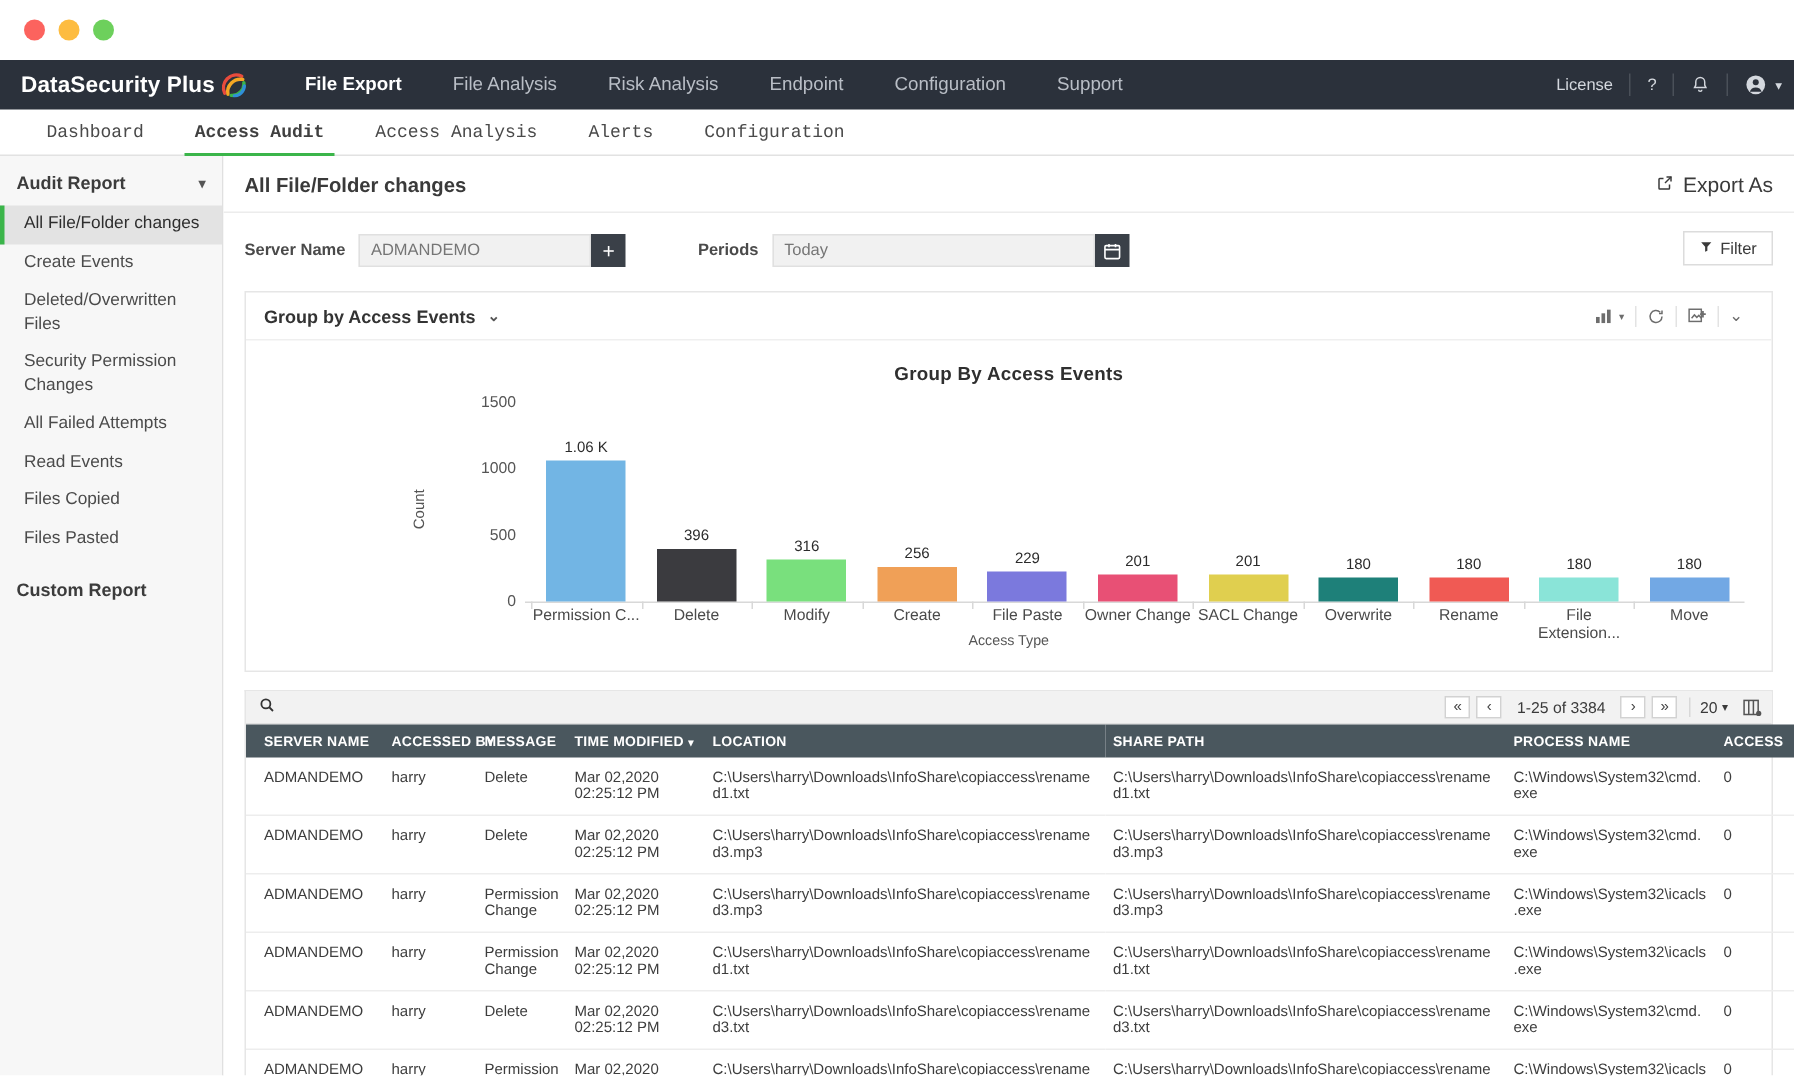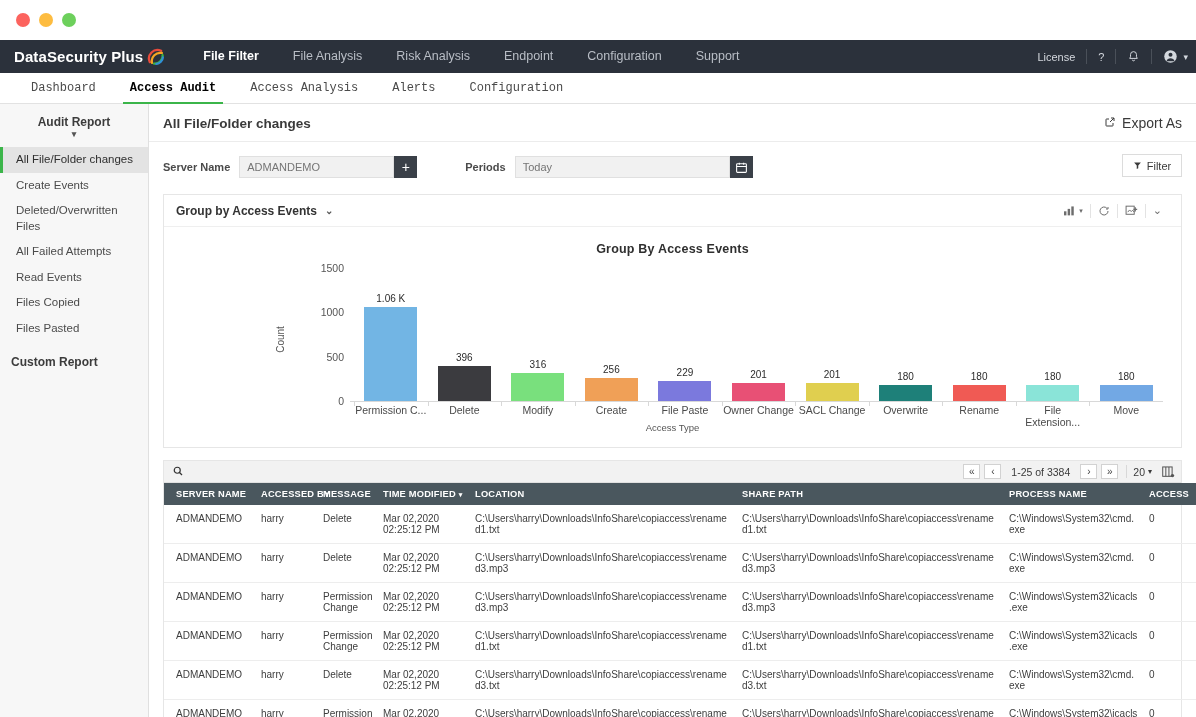--- a/index.html
+++ b/index.html
@@ -46,37 +46,37 @@
 
   
   .subnav {
     height: 31px; background: #ffffff; border-bottom: 1px solid #e2e2e2;
     display: flex; align-items: stretch; padding-left: 14px; font-family: Liberation Mono, monospace;
   }
   .subnav-item {
     font-size: 12px; color: #4a4a4a; padding: 0 17px;
     display: flex; align-items: center; cursor: pointer; position: relative;
   }
-  .subnav-item.active { color: #000000; font-weight: bold; }
+  .subnav-item.active { color: #404040; font-weight: bold; }
   .subnav-item.active::after {
     content: ''; position: absolute; left: 10px; right: 10px; bottom: -1px;
     height: 2px; background: #3bb54a;
   }
 
   
   .body-wrap { display: flex; height: calc(717px - 40px - 33px - 31px); }
 
   
   .sidebar {
     width: 149px; min-width: 149px; background: #f7f7f7;
     border-right: 1px solid #e0e0e0; padding-top: 4px;
   }
   .side-head {
     display: flex; align-items: center; justify-content: space-between;
-    padding: 7px 11px 8px 11px; font-size: 12px; font-weight: bold; color: #3c3c3c; flex-direction: column;
+    padding: 7px 11px 8px 11px; font-size: 12px; font-weight: bold; color: #3c3c3c;
   }
   .side-head .caret { font-size: 9px; color: #555; }
   .side-item {
     font-size: 11.5px; color: #4b4b4b; padding: 5px 10px 5px 16px;
     cursor: pointer; position: relative; line-height: 1.35;
   }
   .side-item.active { background: #e3e3e3; color: #2e2e2e; }
   .side-item.active::before {
     content:''; position:absolute; left:0; top:0; bottom:0; width:3px; background:#3bb54a;
   }
@@ -222,21 +222,21 @@
     <span class="brand-swirl">
       <svg width="17" height="17" viewBox="0 0 24 24">
         <path d="M4 20 A12 12 0 0 1 20 4" stroke="#e84b3c" stroke-width="3.2" fill="none" stroke-linecap="round"></path>
         <path d="M7 21 A12 12 0 0 1 21 7" stroke="#f5a623" stroke-width="3.2" fill="none" stroke-linecap="round"></path>
         <path d="M10 22 A11 11 0 0 0 22 10" stroke="#3bb54a" stroke-width="3.2" fill="none" stroke-linecap="round"></path>
         <path d="M13 22.5 A10 10 0 0 0 22.5 13" stroke="#2f8fd8" stroke-width="3" fill="none" stroke-linecap="round"></path>
       </svg>
     </span>
   </div>
   <div class="topnav-items">
-    <div class="topnav-item active">File Filter</div>
+    <div class="topnav-item active">File Export</div>
     <div class="topnav-item">File Analysis</div>
     <div class="topnav-item">Risk Analysis</div>
     <div class="topnav-item">Endpoint</div>
     <div class="topnav-item">Configuration</div>
     <div class="topnav-item">Support</div>
   </div>
   <div class="topnav-right">
     <span>License</span>
     <span class="sep"></span>
     <span class="tn-icon">?</span>
@@ -270,20 +270,21 @@
 <div class="body-wrap">
 
   <div class="sidebar">
     <div class="side-head">
       <span>Audit Report</span>
       <span class="caret">▾</span>
     </div>
     <div class="side-item active">All File/Folder changes</div>
     <div class="side-item">Create Events</div>
     <div class="side-item">Deleted/Overwritten Files</div>
+    <div class="side-item">Security Permission Changes</div>
     <div class="side-item">All Failed Attempts</div>
     <div class="side-item">Read Events</div>
     <div class="side-item">Files Copied</div>
     <div class="side-item">Files Pasted</div>
     <div class="side-subhead">Custom Report</div>
   </div>
 
   <div class="main">
 
     <div class="page-head">

